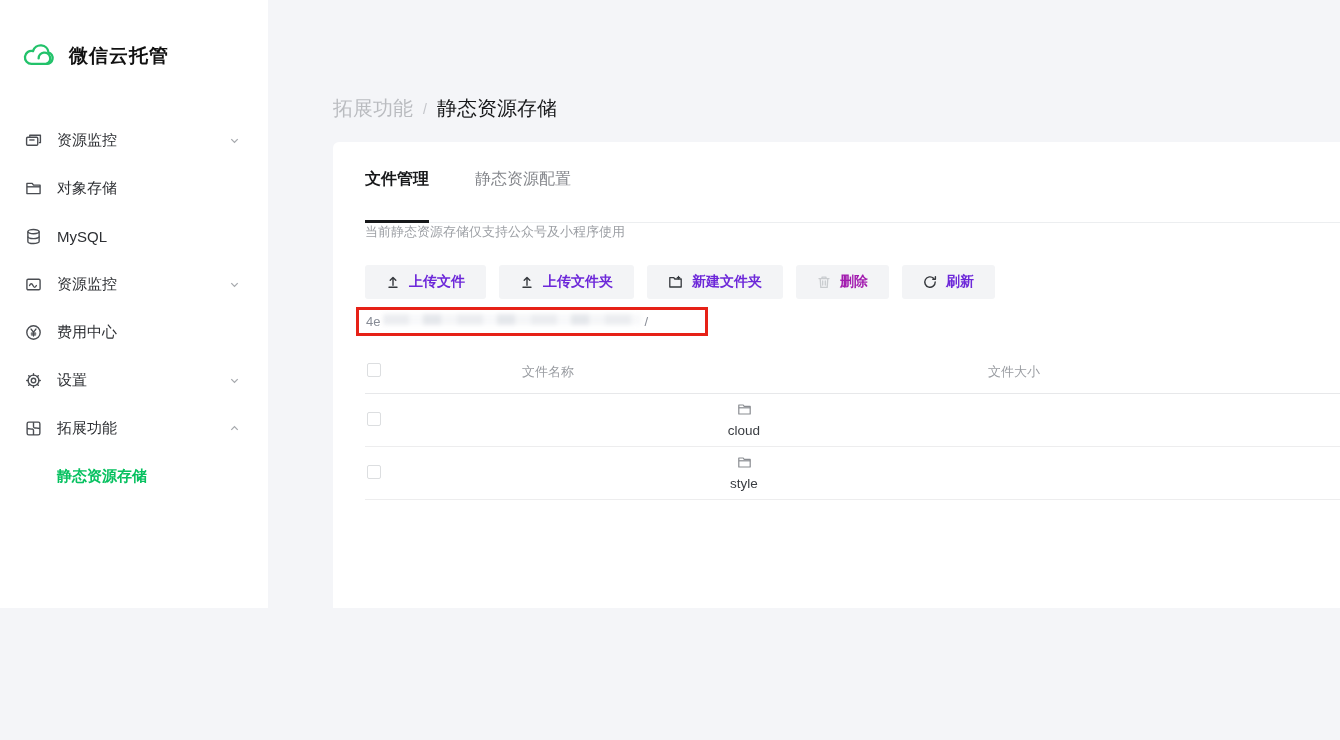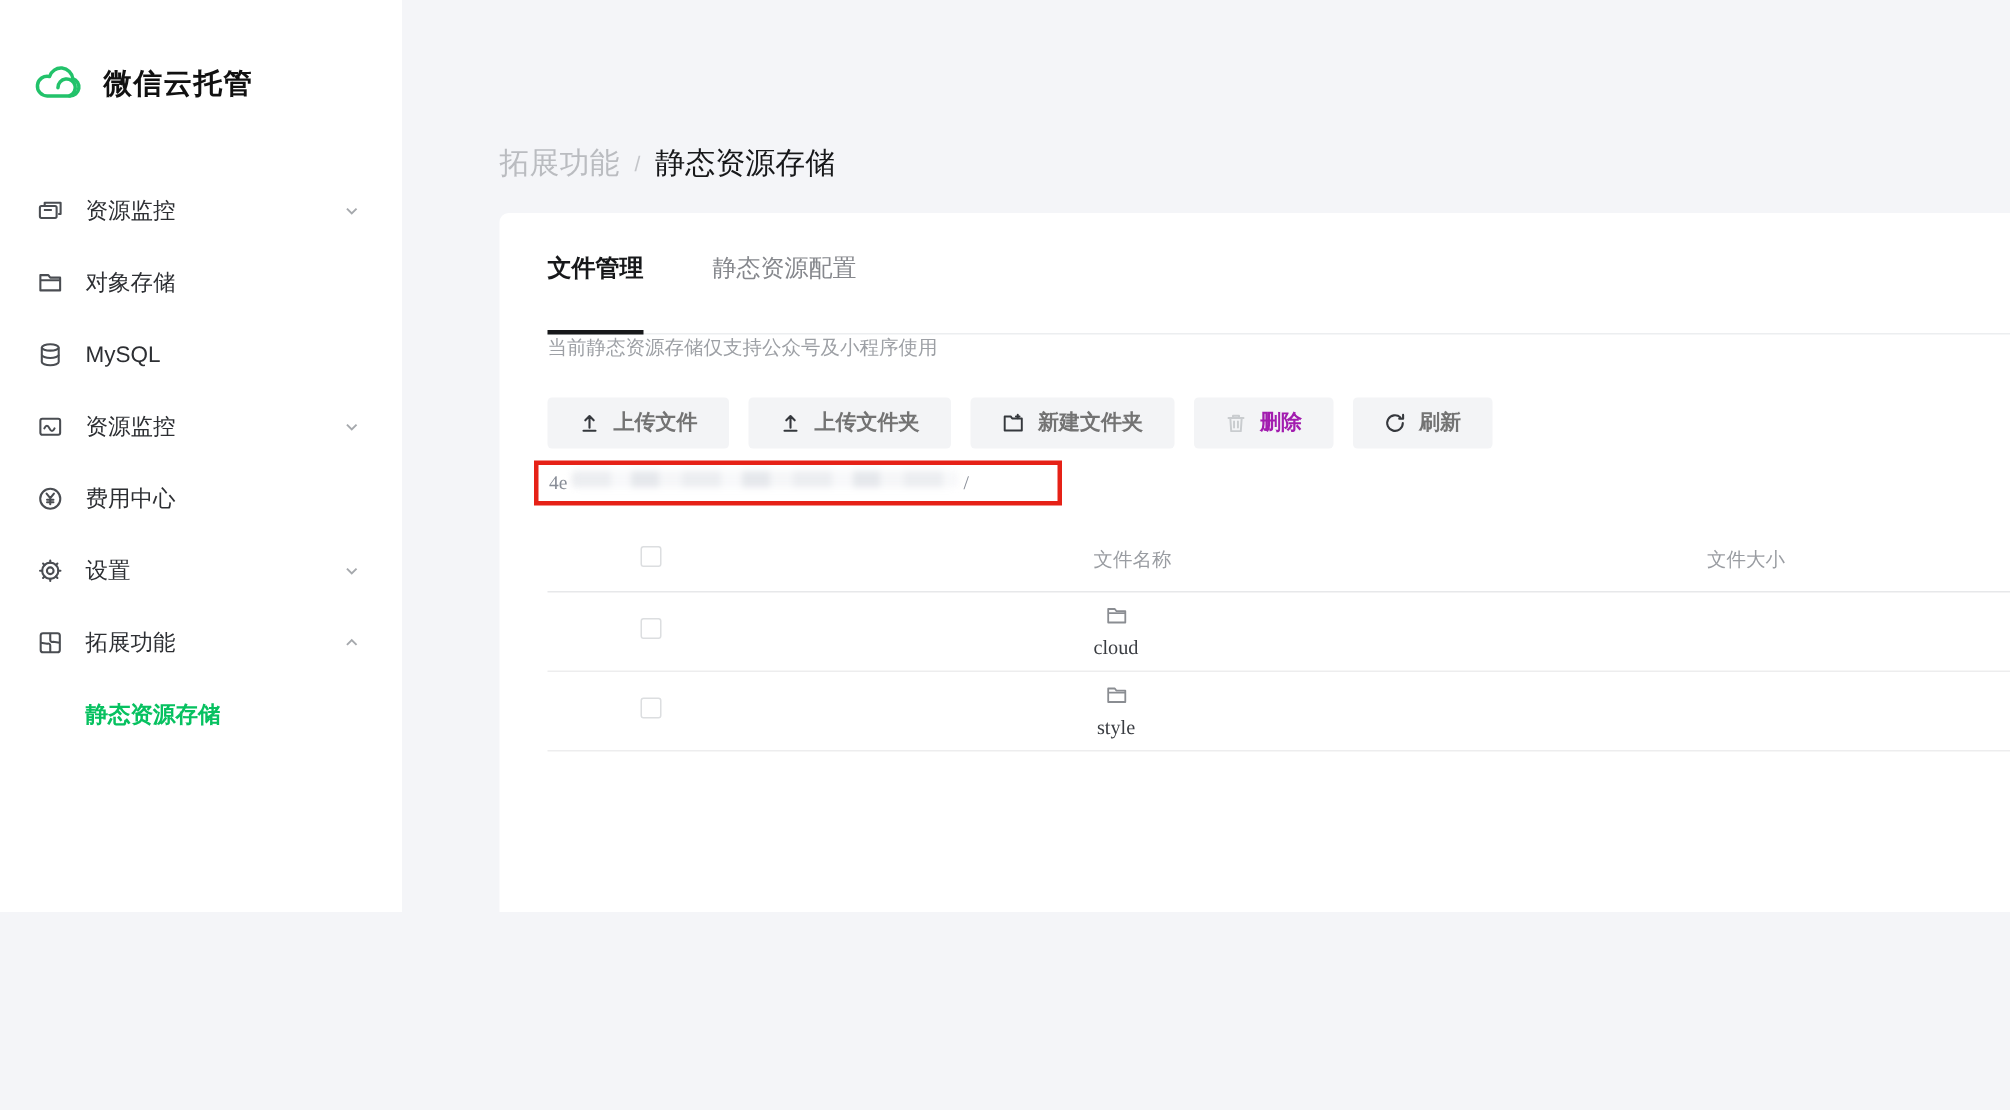--- a/index.html
+++ b/index.html
@@ -17,42 +17,42 @@
   .nav-item .chev { margin-left:auto; color:#a6a9ad; display:flex; }
   .nav-sub { height:48px; display:flex; align-items:center; padding-left:57px; font-size:15px; font-weight:700; color:#07c160; cursor:pointer; }
 
   
   .main { flex:1; position:relative; background:#f4f5f8; }
   .breadcrumb { position:absolute; left:65px; top:95px; font-size:20px; display:flex; align-items:center; gap:10px; }
   .bc-parent { color:#babcc0; }
   .bc-sep { color:#c3c5c9; font-size:14px; }
   .bc-current { color:#17181a; }
 
-  .card { position:absolute; left:65px; top:142px; right:0; bottom:0; background:#fff; border-top-left-radius:6px; padding-left:32px;font-family:Liberation Serif, serif; }
+  .card { position:absolute; left:65px; top:142px; right:0; bottom:0; background:#fff; border-top-left-radius:6px; padding-left:32px; }
 
   .tabs { display:flex; gap:46px; padding-top:27px; border-bottom:1px solid #eceef0; }
   .tab { font-size:16px; color:#85878c; padding-bottom:32px; position:relative; cursor:pointer; }
   .tab.active { color:#17181a; font-weight:700; }
   .tab.active::after { content:""; position:absolute; left:0; right:0; bottom:-1px; height:3px; background:#17181a; }
 
   .note { font-size:13px; color:#9da0a5; }
 
   .toolbar { margin-top:24px; display:flex; gap:13px; }
-  .btn { height:34px; display:inline-flex; align-items:center; gap:9px; padding:0 21px; background:#f3f4f6; border:none; border-radius:3px; font-size:14px; font-weight:700; color:#737373; cursor:pointer; font-family:inherit; }
+  .btn { height:34px; display:inline-flex; align-items:center; gap:9px; padding:0 21px; background:#f3f4f6; border:none; border-radius:3px; font-size:14px; font-weight:700; color:#6d28d9; cursor:pointer; font-family:inherit; }
   .btn .bicon { display:flex; color:#35383d; }
   .btn.disabled { color:#a21caf; cursor:default; }
   .btn.disabled .bicon { color:#c9cccf; }
 
   .path-wrap { margin:8px 0 0 -9px; width:352px; border:3px solid #e62117; padding:4px 7px; display:flex; align-items:center; font-size:13px; color:#878c96; }
   .blur-blob { display:inline-block; height:11px; width:258px; margin:0 3px; border-radius:3px;
     background:repeating-linear-gradient(90deg,#e7e9ed 0 26px,#f6f7f9 26px 40px,#dfe2e7 40px 58px,#f3f4f6 58px 74px);
     filter:blur(2px); opacity:.8; }
 
   .table { margin-top:14px; }
-  .trow { display:grid; grid-template-columns:135px 488px 1fr; align-items:center;text-align:center; }
+  .trow { display:grid; grid-template-columns:135px 488px 1fr; align-items:center; }
   .thead { height:44px; border-bottom:1px solid #e7e8ea; font-size:13px; color:#9a9da2; }
   .thead .name-h { padding-left:22px; }
   .tr { height:53px; border-bottom:1px solid #ededee; font-size:13.5px; color:#3a3d42; cursor:pointer; }
   .cb { width:14px; height:14px; margin-left:2px; border:1px solid #dcdee0; border-radius:2px; background:#fff; display:inline-block; cursor:pointer; }
   .name-cell { display:flex; align-items:center; gap:7px;flex-direction:column; }
   .name-cell .ficon { display:flex; color:#8a8d92; }
 </style>
 </head>
 <body>
 

